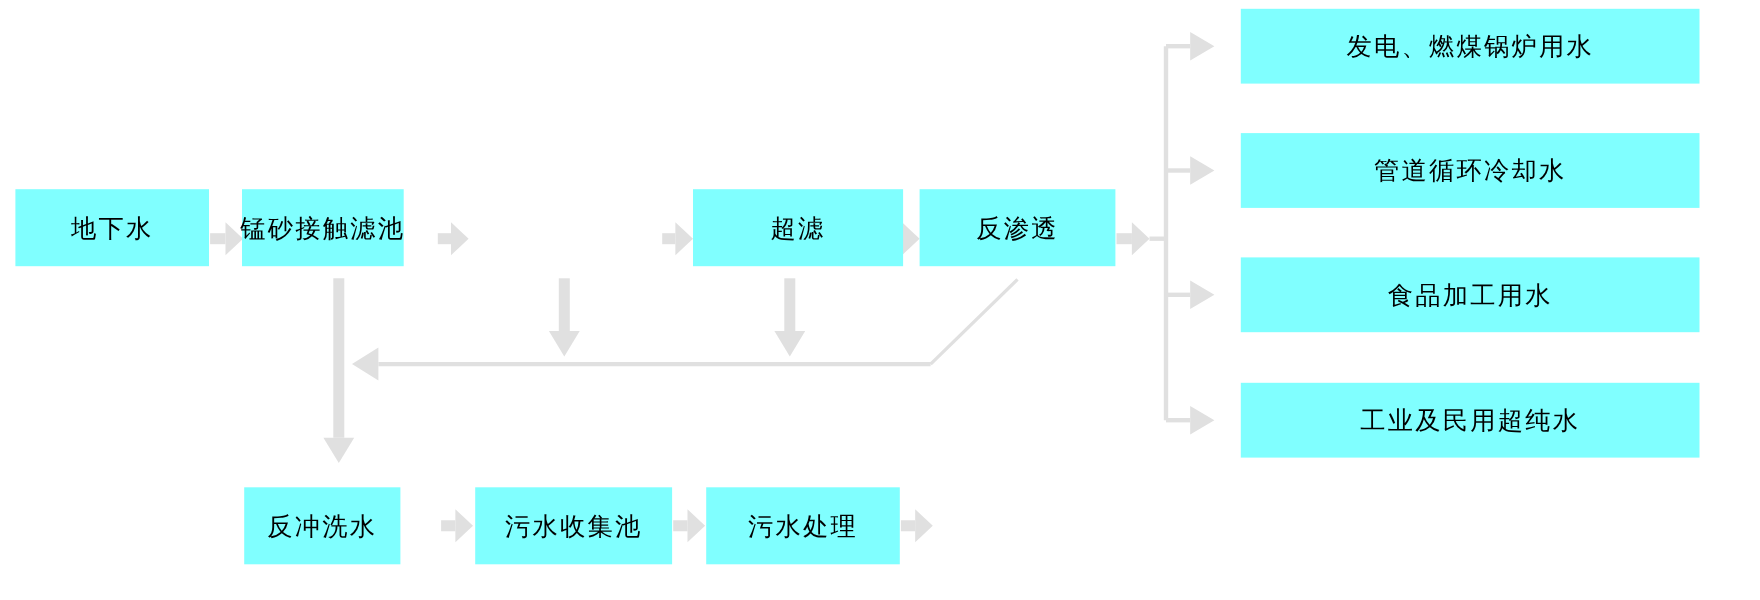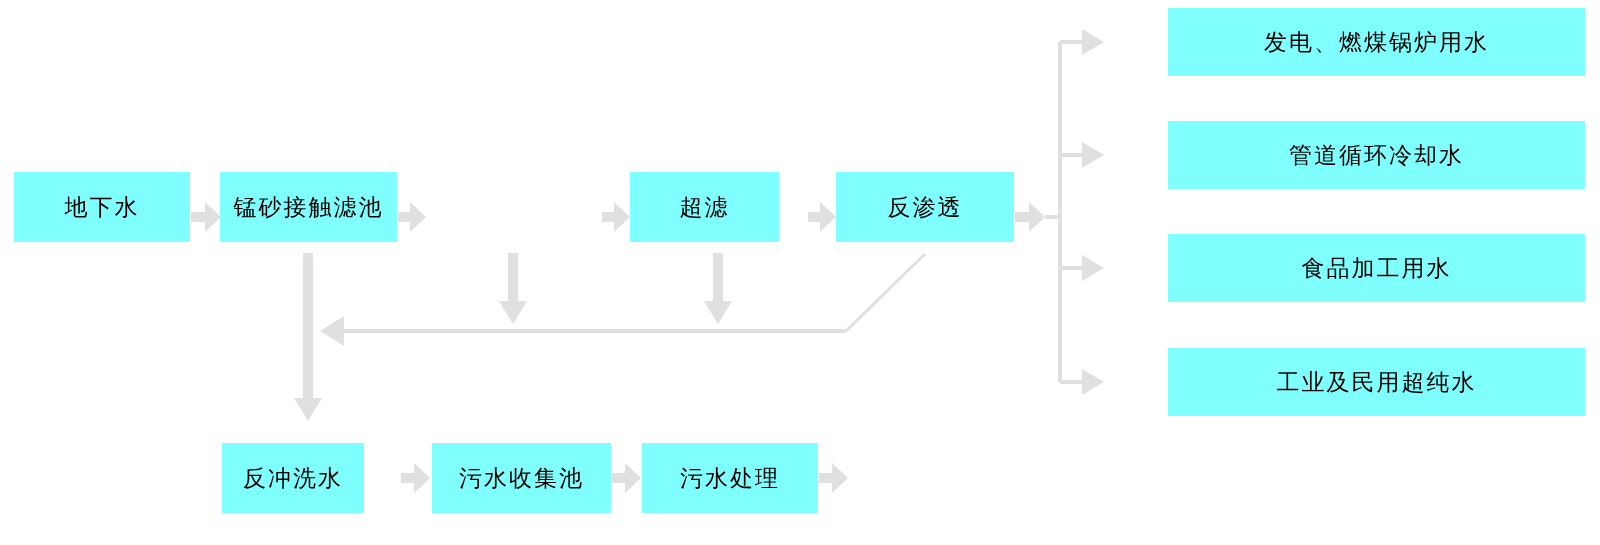--- a/index.html
+++ b/index.html
@@ -36,21 +36,21 @@
     align-items:center;
     justify-content:center;
     background:var(--box-fill);
     color:var(--text);
     font-size:23px;
     letter-spacing:2px;
     text-align:center;
     white-space:nowrap;
   }
   .node.main{top:172px;height:70px;}
-  .node.output{left:1168px;width:417px;height:68px;}
+  .node.output{left:1128px;width:417px;height:68px;}
   .node.waste{top:443px;height:70px;}
 </style>
 </head>
 <body>
 
 <div class="canvas">
 
   <svg class="connectors" viewBox="0 0 1600 545" xmlns="http://www.w3.org/2000/svg">
 
     <g>
@@ -123,22 +123,22 @@
       <line class="shaft" x1="612" y1="478" x2="625" y2="478"></line>
       <polygon class="head" points="625,463 625,493 641,478"></polygon>
     </g>
     <g>
       <line class="shaft" x1="819" y1="478" x2="832" y2="478"></line>
       <polygon class="head" points="832,463 832,493 848,478"></polygon>
     </g>
   </svg>
 
   <div class="node main" style="left:14px;width:176px;">地下水</div>
-  <div class="node main" style="left:220px;width:177px;">锰砂接触滤池</div>
-  <div class="node main" style="left:630px;width:149px;">超滤</div>
+  <div class="node main" style="left:220px;width:147px;">锰砂接触滤池</div>
+  <div class="node main" style="left:630px;width:191px;">超滤</div>
   <div class="node main" style="left:836px;width:178px;">反渗透</div>
 
   <div class="node output" style="top:8px;">发电、燃煤锅炉用水</div>
   <div class="node output" style="top:121px;">管道循环冷却水</div>
   <div class="node output" style="top:234px;">食品加工用水</div>
   <div class="node output" style="top:348px;">工业及民用超纯水</div>
 
   <div class="node waste" style="left:222px;width:142px;">反冲洗水</div>
   <div class="node waste" style="left:432px;width:179px;">污水收集池</div>
   <div class="node waste" style="left:642px;width:176px;">污水处理</div>

